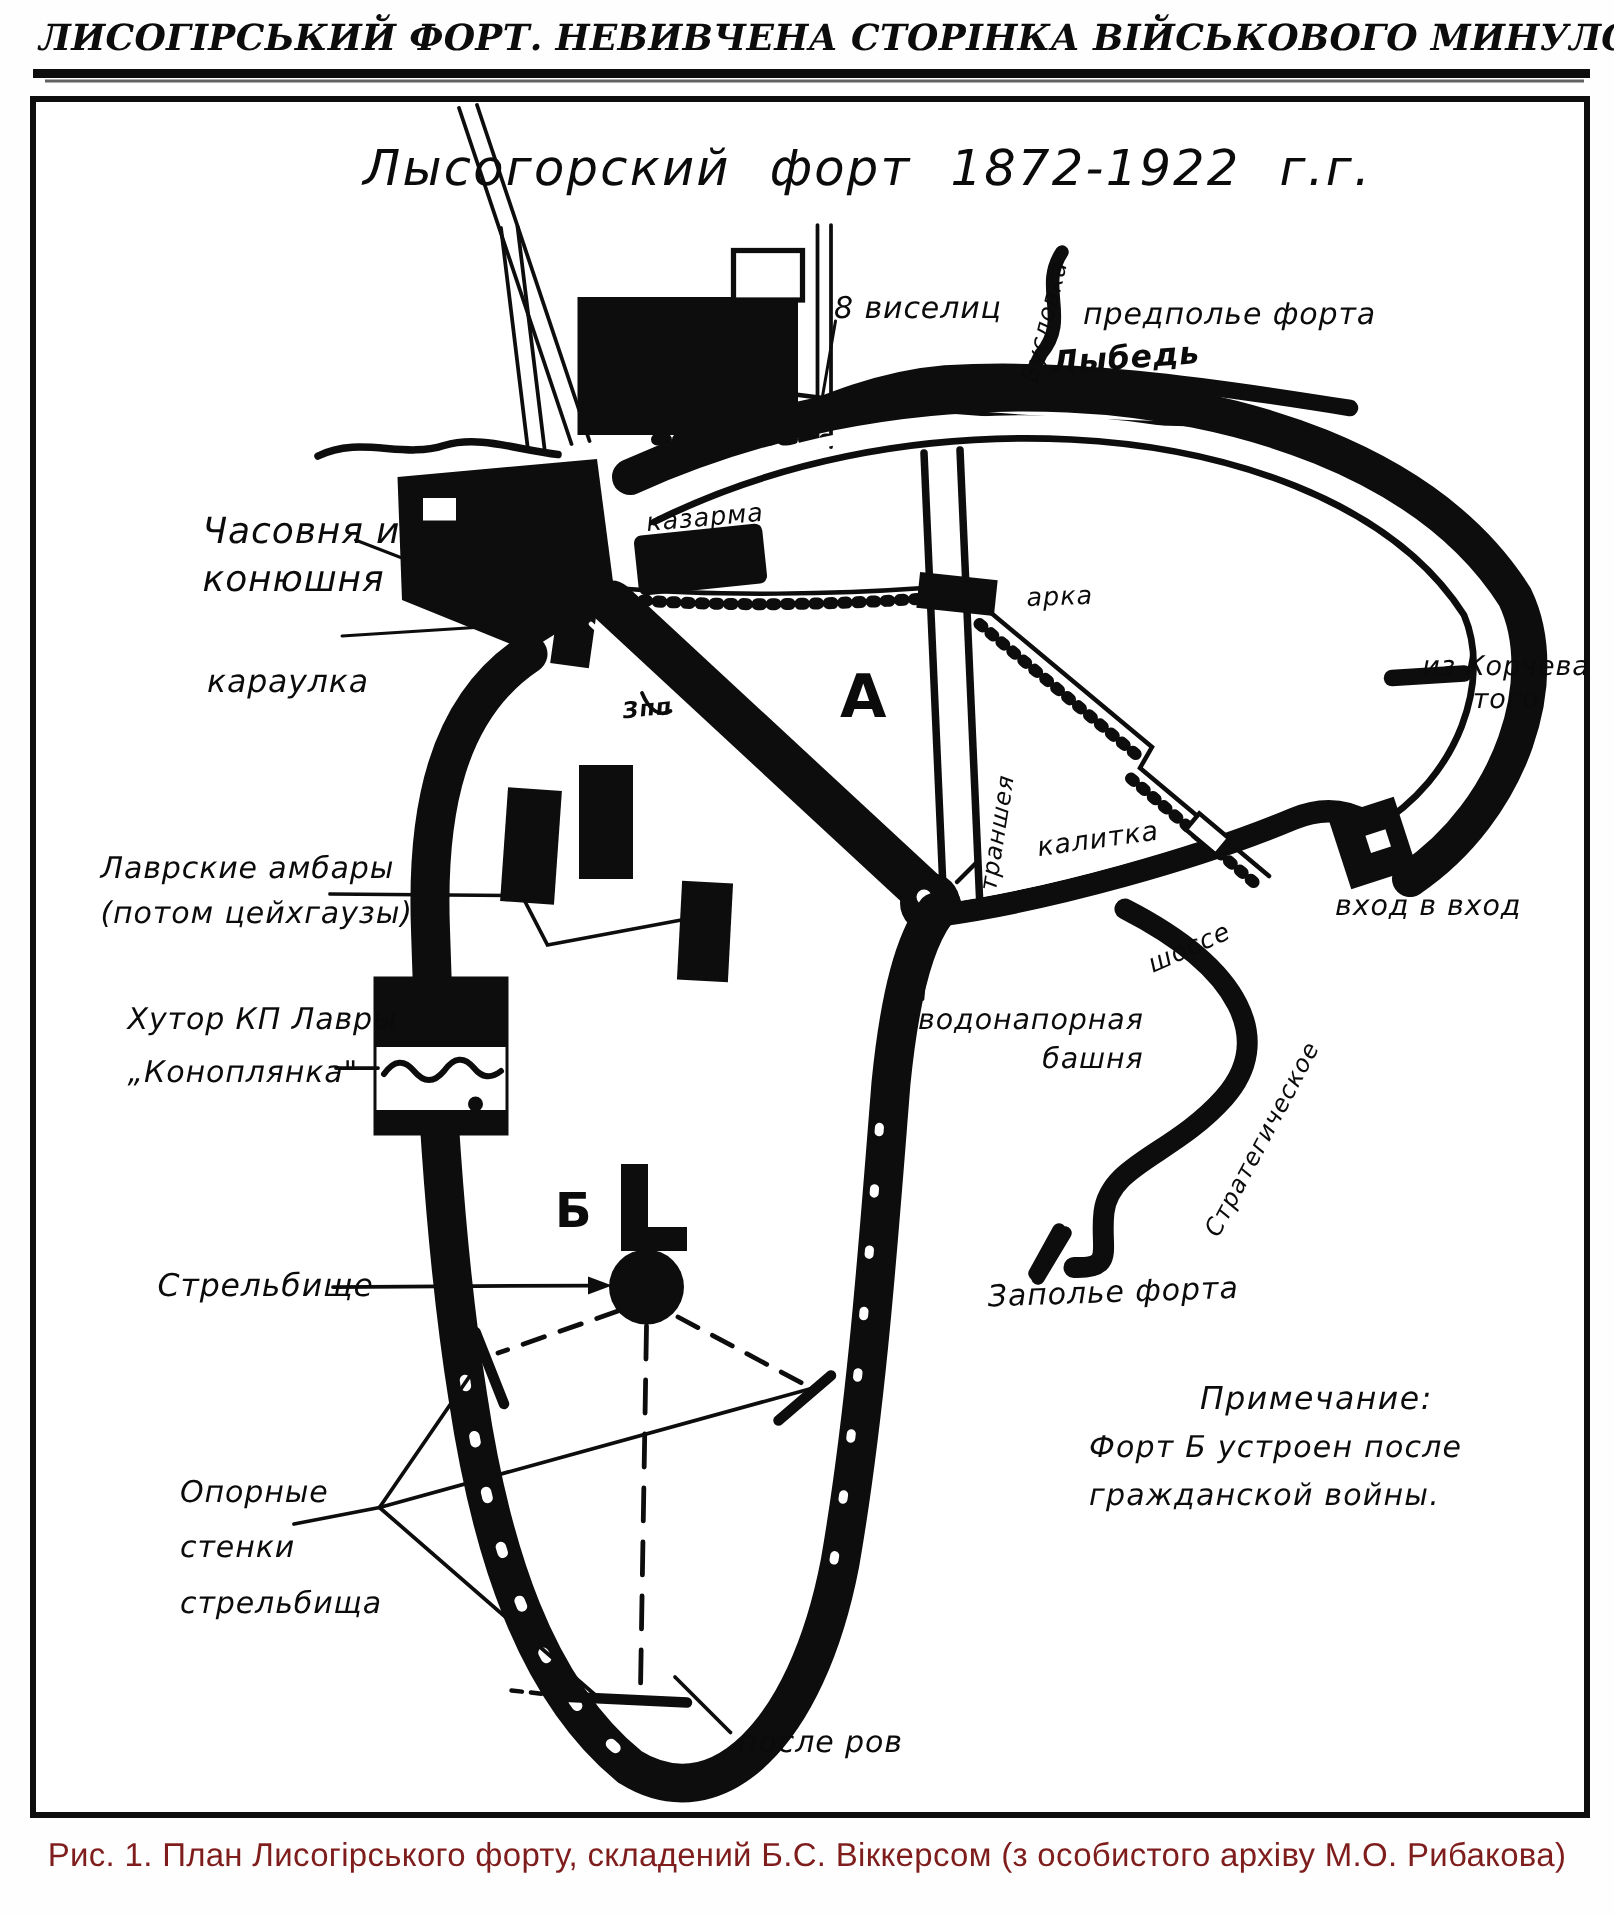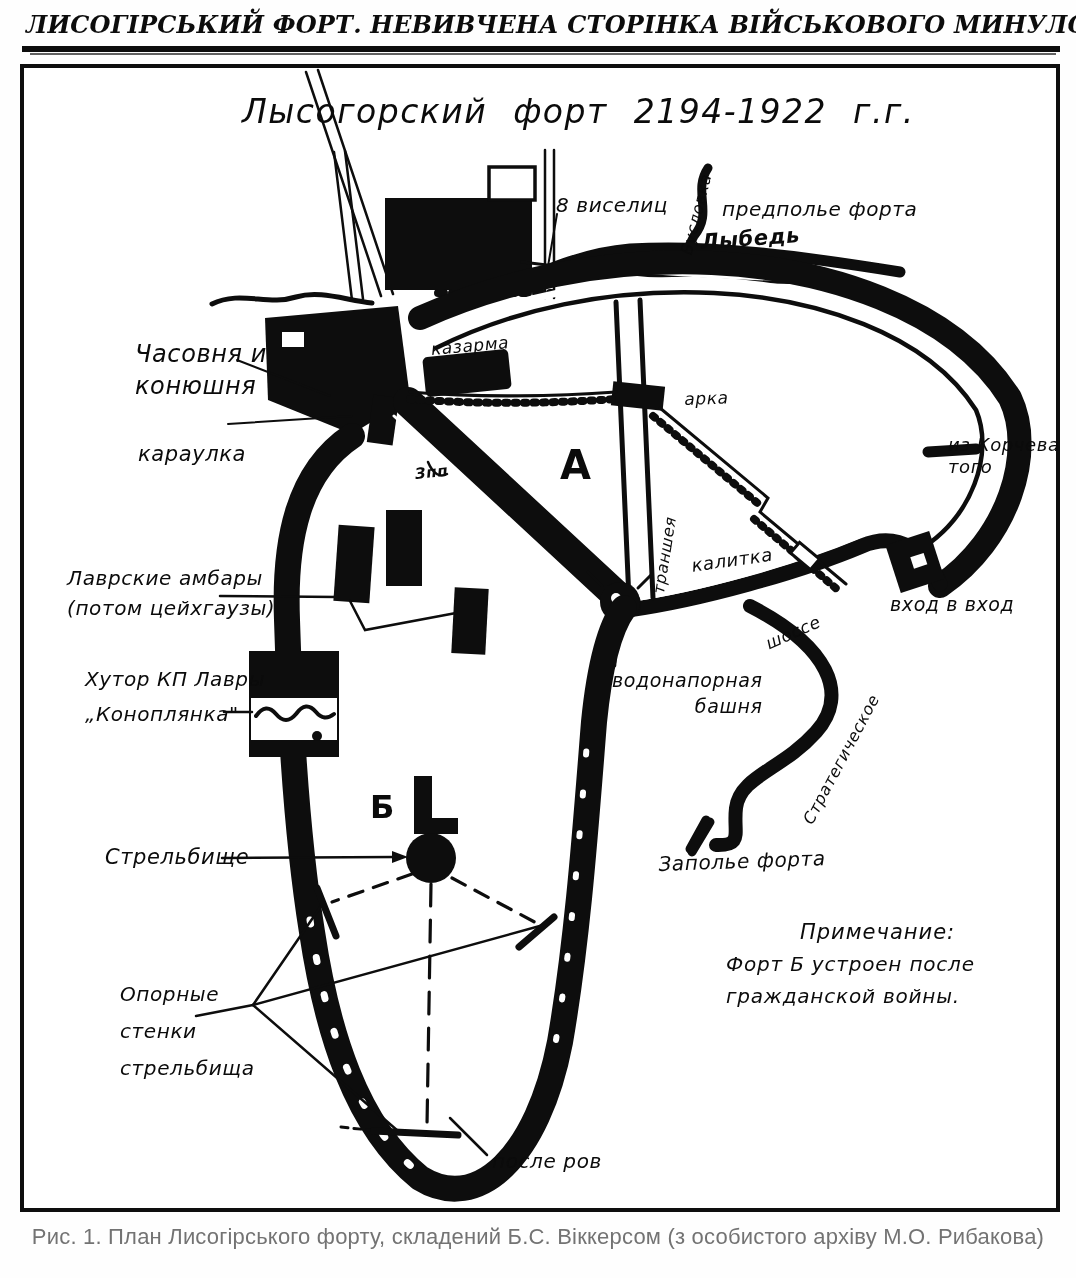--- a/index.html
+++ b/index.html
@@ -14,21 +14,21 @@
   .frame{position:absolute;left:20px;top:64px;width:1032px;height:1140px;border:4px solid #0e0e0e;background:#fff;}
   svg.mapart{position:absolute;left:0;top:0;pointer-events:none;}
   .lbl{position:absolute;font-style:italic;color:#0b0b0b;white-space:pre-line;
        letter-spacing:0.6px;line-height:1.35;transform-origin:0 0;}
   .map-title{font-size:33px;letter-spacing:1.5px;word-spacing:14px;font-weight:500;}
   .bold{font-weight:700;}
   .note{position:absolute;left:688px;top:920px;width:290px;font-style:italic;margin-left:38px;}
   .note-title{font-size:21px;margin-left:74px;letter-spacing:1px;}
   .note-body{font-size:20px;line-height:1.6;white-space:pre-line;letter-spacing:0.8px;margin-top:4px;}
   .caption{position:absolute;left:0;right:0;top:1224px;text-align:center;
-           font-family:"Liberation Sans",sans-serif;font-size:22px;color:#737373;letter-spacing:0.2px;}
+           font-family:"Liberation Sans",sans-serif;font-size:22px;color:#7f1d1d;letter-spacing:0.2px;}
 </style>
 </head>
 <body>
 
 <div class="page">
 
   <div class="header">
     <span>ЛИСОГІРСЬКИЙ ФОРТ. НЕВИВЧЕНА СТОРІНКА ВІЙСЬКОВОГО МИНУЛОГО КИЄВА</span>
 
   </div>
@@ -182,38 +182,38 @@
 
       <path d="M 487 1155 L 450 1118" stroke-width="2.5"></path>
 
       <g stroke-width="2">
         <path d="M 237 360 L 330 396"></path>
         <path d="M 228 424 L 352 416"></path>
       </g>
     </g>
   </svg>
 
-  <div class="lbl map-title" style="left:242px;top:90px;">Лысогорский  форт  2194-1922 г.г.</div>
+  <div class="lbl map-title" style="left:242px;top:90px;">Лысогорский  форт  1872-1922 г.г.</div>
 
   <div class="lbl" style="left:556px;top:192px;font-size:20px;">8 виселиц</div>
   <div class="lbl" style="left:722px;top:196px;font-size:20px;">предполье форта</div>
   <div class="lbl" style="left:676px;top:252px;font-size:16px;transform:rotate(-76deg);">Бусловка</div>
   <div class="lbl bold" style="left:700px;top:228px;font-size:21px;transform:rotate(-4deg);">Лыбедь</div>
 
   <div class="lbl" style="left:135px;top:338px;font-size:24px;">Часовня и
 конюшня</div>
   <div class="lbl" style="left:138px;top:408px;font-size:21px;margin-top:32px;">караулка</div>
   <div class="lbl" style="left:430px;top:338px;font-size:17px;transform:rotate(-5deg);">казарма</div>
   <div class="lbl" style="left:684px;top:388px;font-size:17px;transform:rotate(-2deg);">арка</div>
   <div class="lbl bold" style="left:560px;top:438px;font-size:40px;font-style:normal;">А</div>
   <div class="lbl bold" style="left:414px;top:464px;font-size:15px;transform:rotate(-6deg);">Зпп</div>
 
   <div class="lbl" style="left:648px;top:592px;font-size:16px;transform:rotate(-81deg);">траншея</div>
   <div class="lbl" style="left:690px;top:554px;font-size:18px;transform:rotate(-8deg);">калитка</div>
-  <div class="lbl" style="left:948px;top:434px;font-size:18px;text-align:left;width:112px;line-height:1.2;">из Корчева
+  <div class="lbl" style="left:948px;top:434px;font-size:18px;text-align:center;width:112px;line-height:1.2;">из Корчева
 того</div>
   <div class="lbl" style="left:890px;top:592px;font-size:19px;">вход в вход</div>
   <div class="lbl" style="left:612px;top:668px;font-size:19px;text-align:right;">водонапорная
 башня</div>
 
   <div class="lbl" style="left:762px;top:634px;font-size:17px;transform:rotate(-24deg);">шоссе</div>
   <div class="lbl" style="left:798px;top:818px;font-size:16px;transform:rotate(-62deg);">Стратегическое</div>
   <div class="lbl" style="left:658px;top:851px;font-size:20px;transform:rotate(-2deg);">Заполье  форта</div>
 
   <div class="lbl" style="left:55px;top:563px;font-size:20px;line-height:1.5;margin-left:12px;">Лаврские амбары

